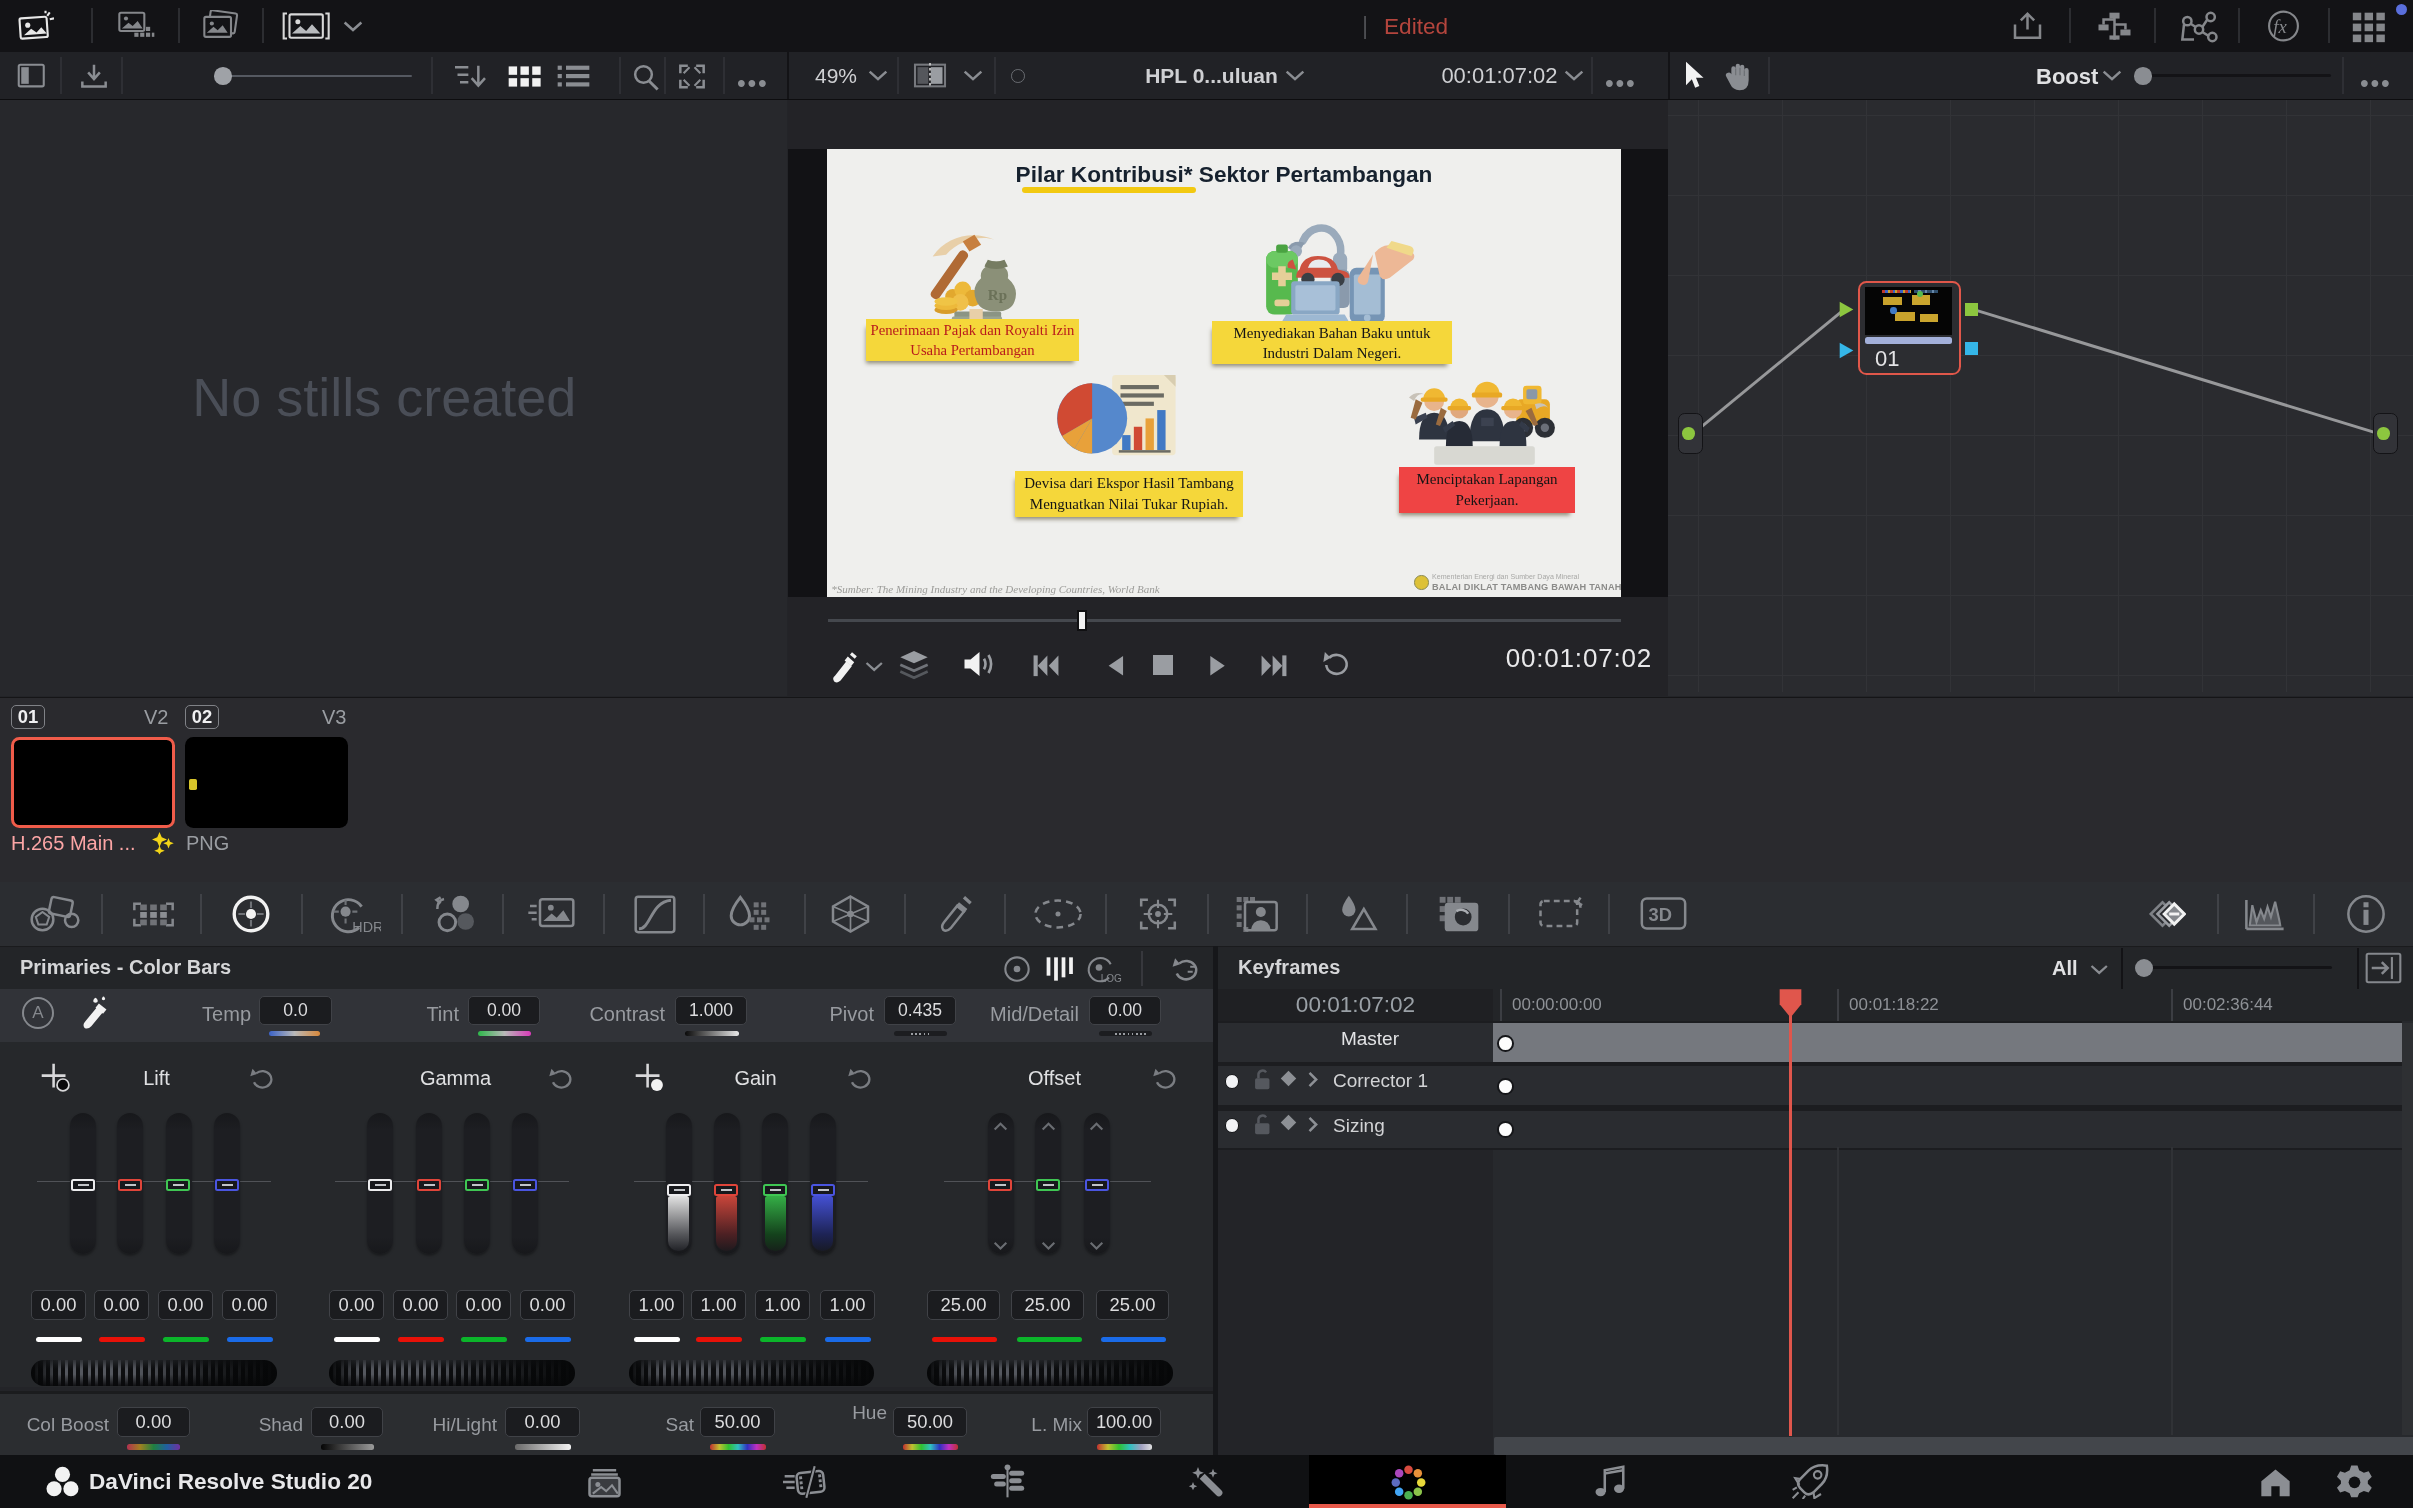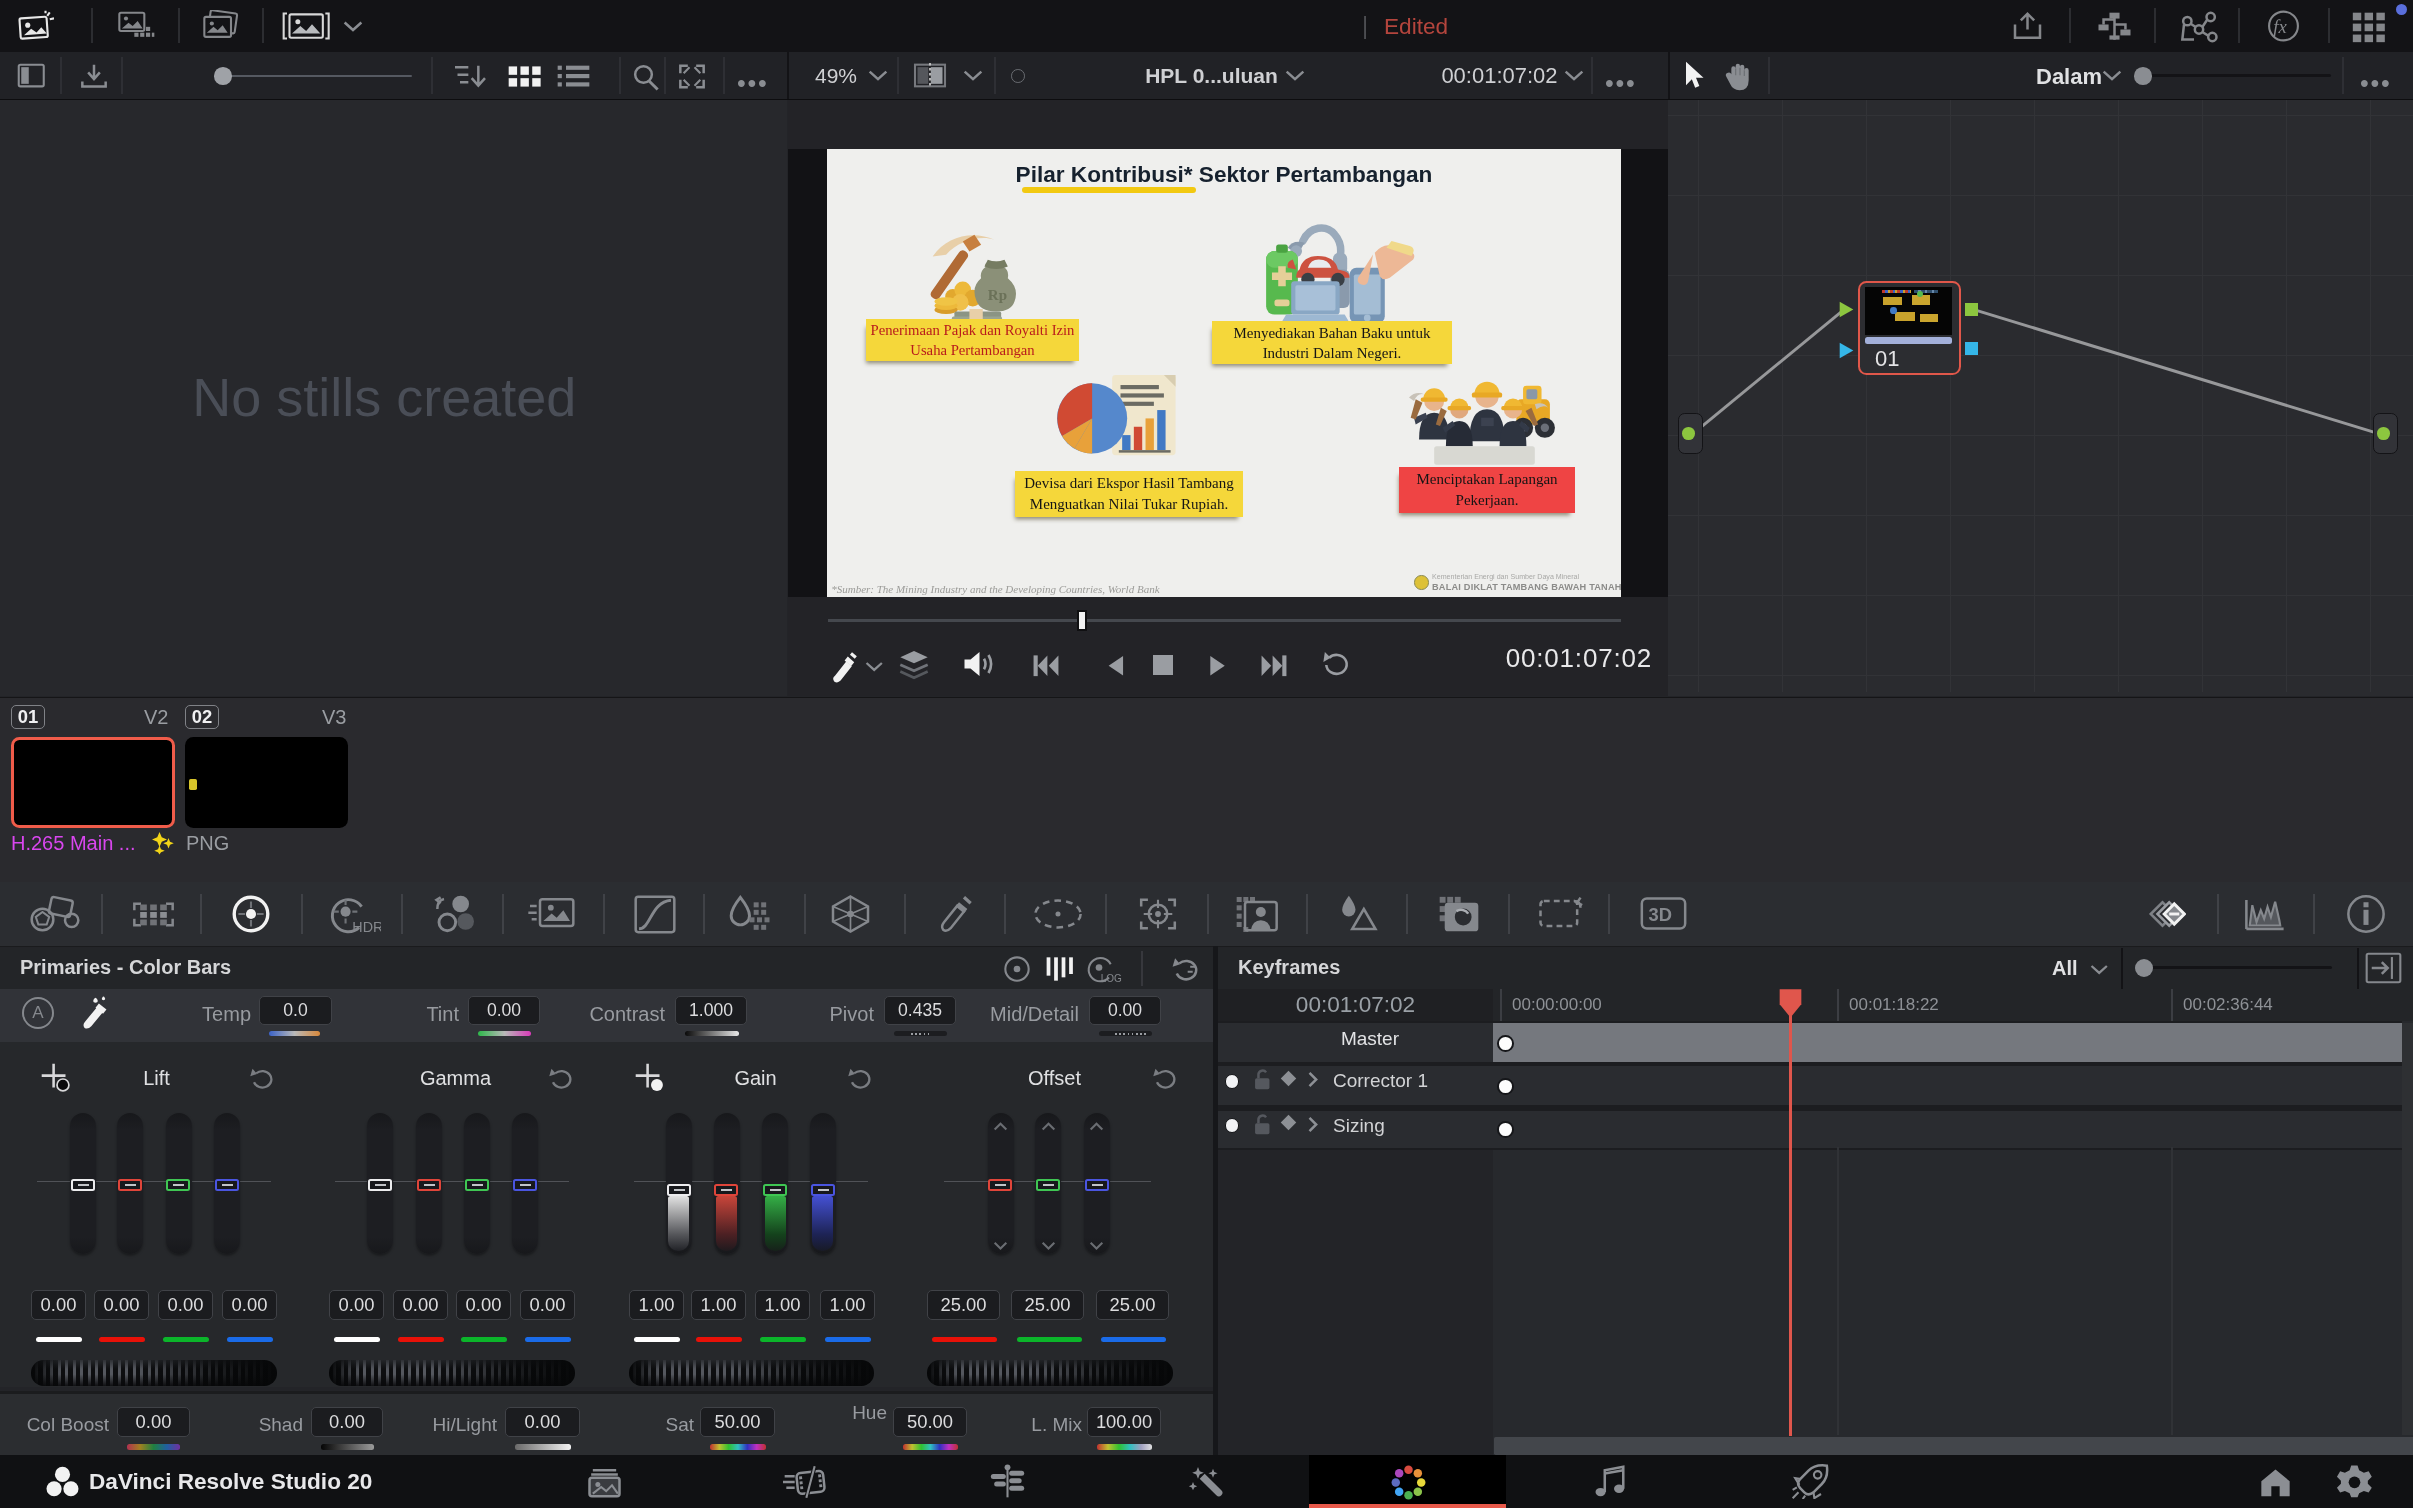--- a/index.html
+++ b/index.html
@@ -188,21 +188,21 @@
 
   <div class="sep" style="left:1668px;top:0px;height:47px;background:#131316;"></div>
   <svg class="ic" style="left:1681px;top:8.4px;" width="25" height="32" viewBox="0 0 30 38">
     <path d="M6 2 L6 30 L13 23 L17 33 L22 31 L18 21 L27 21 Z" fill="#f2f2f2"></path>
   </svg>
   <svg class="ic" style="left:1723px;top:8.4px;" width="30" height="32" viewBox="0 0 36 38">
     <path d="M10 22 L10 10 a2.6 2.6 0 0 1 5.2 0 L15.2 7 a2.6 2.6 0 0 1 5.2 0 L20.4 8 a2.6 2.6 0 0 1 5.2 0 L25.6 12 a2.6 2.6 0 0 1 5.2 0 L30.8 24 q0 12 -11 12 q-8 0 -11 -7 L4 20 q-2 -4 2 -5 q3 -1 4 2 Z" fill="#8a8d92"></path>
     <path d="M15.2 10 L15.2 18 M20.4 9 L20.4 18 M25.6 12 L25.6 19" stroke="#6e7176" stroke-width="1.5"></path>
   </svg>
   <div class="sep" style="left:1768px;top:5px;height:37px;background:#2e2f34;"></div>
-  <div class="abs" style="left:2036px;top:11.7px;color:#e0e1e3;font-size:22px;font-weight:bold;">Dalam</div>
+  <div class="abs" style="left:2036px;top:11.7px;color:#e0e1e3;font-size:22px;font-weight:bold;">Boost</div>
   <svg class="ic" style="left:2102px;top:18.4px;" width="20" height="11.7" viewBox="0 0 24 14">
         <path class="chev" d="M2 2 L12 11 L22 2"></path>
       </svg>
   <div class="abs" style="left:2151px;top:22px;width:180px;height:3.4px;background:#131316;border-radius:1.7px;"></div>
   <div class="abs" style="left:2134px;top:15px;width:17.6px;height:17.6px;border-radius:50%;background:#8a8d92;"></div>
   <div class="sep" style="left:2342px;top:5px;height:37px;background:#2e2f34;"></div>
   <div class="abs" style="left:2360px;top:17px;color:#8a8d92;font-size:25px;letter-spacing:1.7px;">•••</div>
 </div>
 
 <div class="abs" id="gallery" style="left:0;top:100px;width:787px;height:596px;background:#27282c;">
@@ -449,21 +449,21 @@
 </div>
 
 <div class="abs" id="clips" style="left:0;top:697px;width:2413px;height:184px;background:#2a2a2e;border-top:1.7px solid #151517;">
   <div class="abs" style="left:11px;top:6.7px;width:32px;height:22.6px;border:1.7px solid #808287;border-radius:5px;color:#f0f0f2;font-size:18.4px;font-weight:bold;text-align:center;line-height:22.6px;">01</div>
   <div class="abs" style="left:144px;top:7.5px;color:#9a9da2;font-size:20px;">V2</div>
   <div class="abs" style="left:185px;top:6.7px;width:32px;height:22.6px;border:1.7px solid #808287;border-radius:5px;color:#f0f0f2;font-size:18.4px;font-weight:bold;text-align:center;line-height:22.6px;">02</div>
   <div class="abs" style="left:322px;top:7.5px;color:#9a9da2;font-size:20px;">V3</div>
   <div class="abs" style="left:11px;top:39px;width:158px;height:85px;background:#000;border:3.4px solid #f05c4a;border-radius:8.4px;"></div>
   <div class="abs" style="left:185px;top:39px;width:163px;height:91px;background:#000;border-radius:8.4px;"></div>
   <div class="abs" style="left:189px;top:81px;width:7.5px;height:11px;background:#d8c52a;border-radius:1.7px;"></div>
-  <div class="abs" style="left:11px;top:134px;color:#d946ef;font-size:20px;">H.265 Main ...</div>
+  <div class="abs" style="left:11px;top:134px;color:#fca5a5;font-size:20px;">H.265 Main ...</div>
   <svg class="abs" style="left:149px;top:132px;" width="27" height="25" viewBox="0 0 36 32">
     <path d="M14 2 L17 9 L24 12 L17 15 L14 22 L11 15 L4 12 L11 9 Z" fill="#f2d418"></path>
     <path d="M26 10 L28 15 L33 17 L28 19 L26 24 L24 19 L19 17 L24 15 Z" fill="#f2d418"></path>
     <path d="M14 20 L16 25 L21 27 L16 29 L14 32 L12 29 L7 27 L12 25 Z" fill="#f2d418"></path>
   </svg>
   <div class="abs" style="left:186px;top:134px;color:#9a9da2;font-size:20px;">PNG</div>
 </div>
 
 <div class="abs" id="tools" style="left:0;top:882px;width:2413px;height:64px;background:#2b2d31;border-bottom:1.7px solid #1a1b1d;">
   <svg class="ic" style="left:30px;top:12.6px;" width="50" height="39" viewBox="0 0 60 46">

